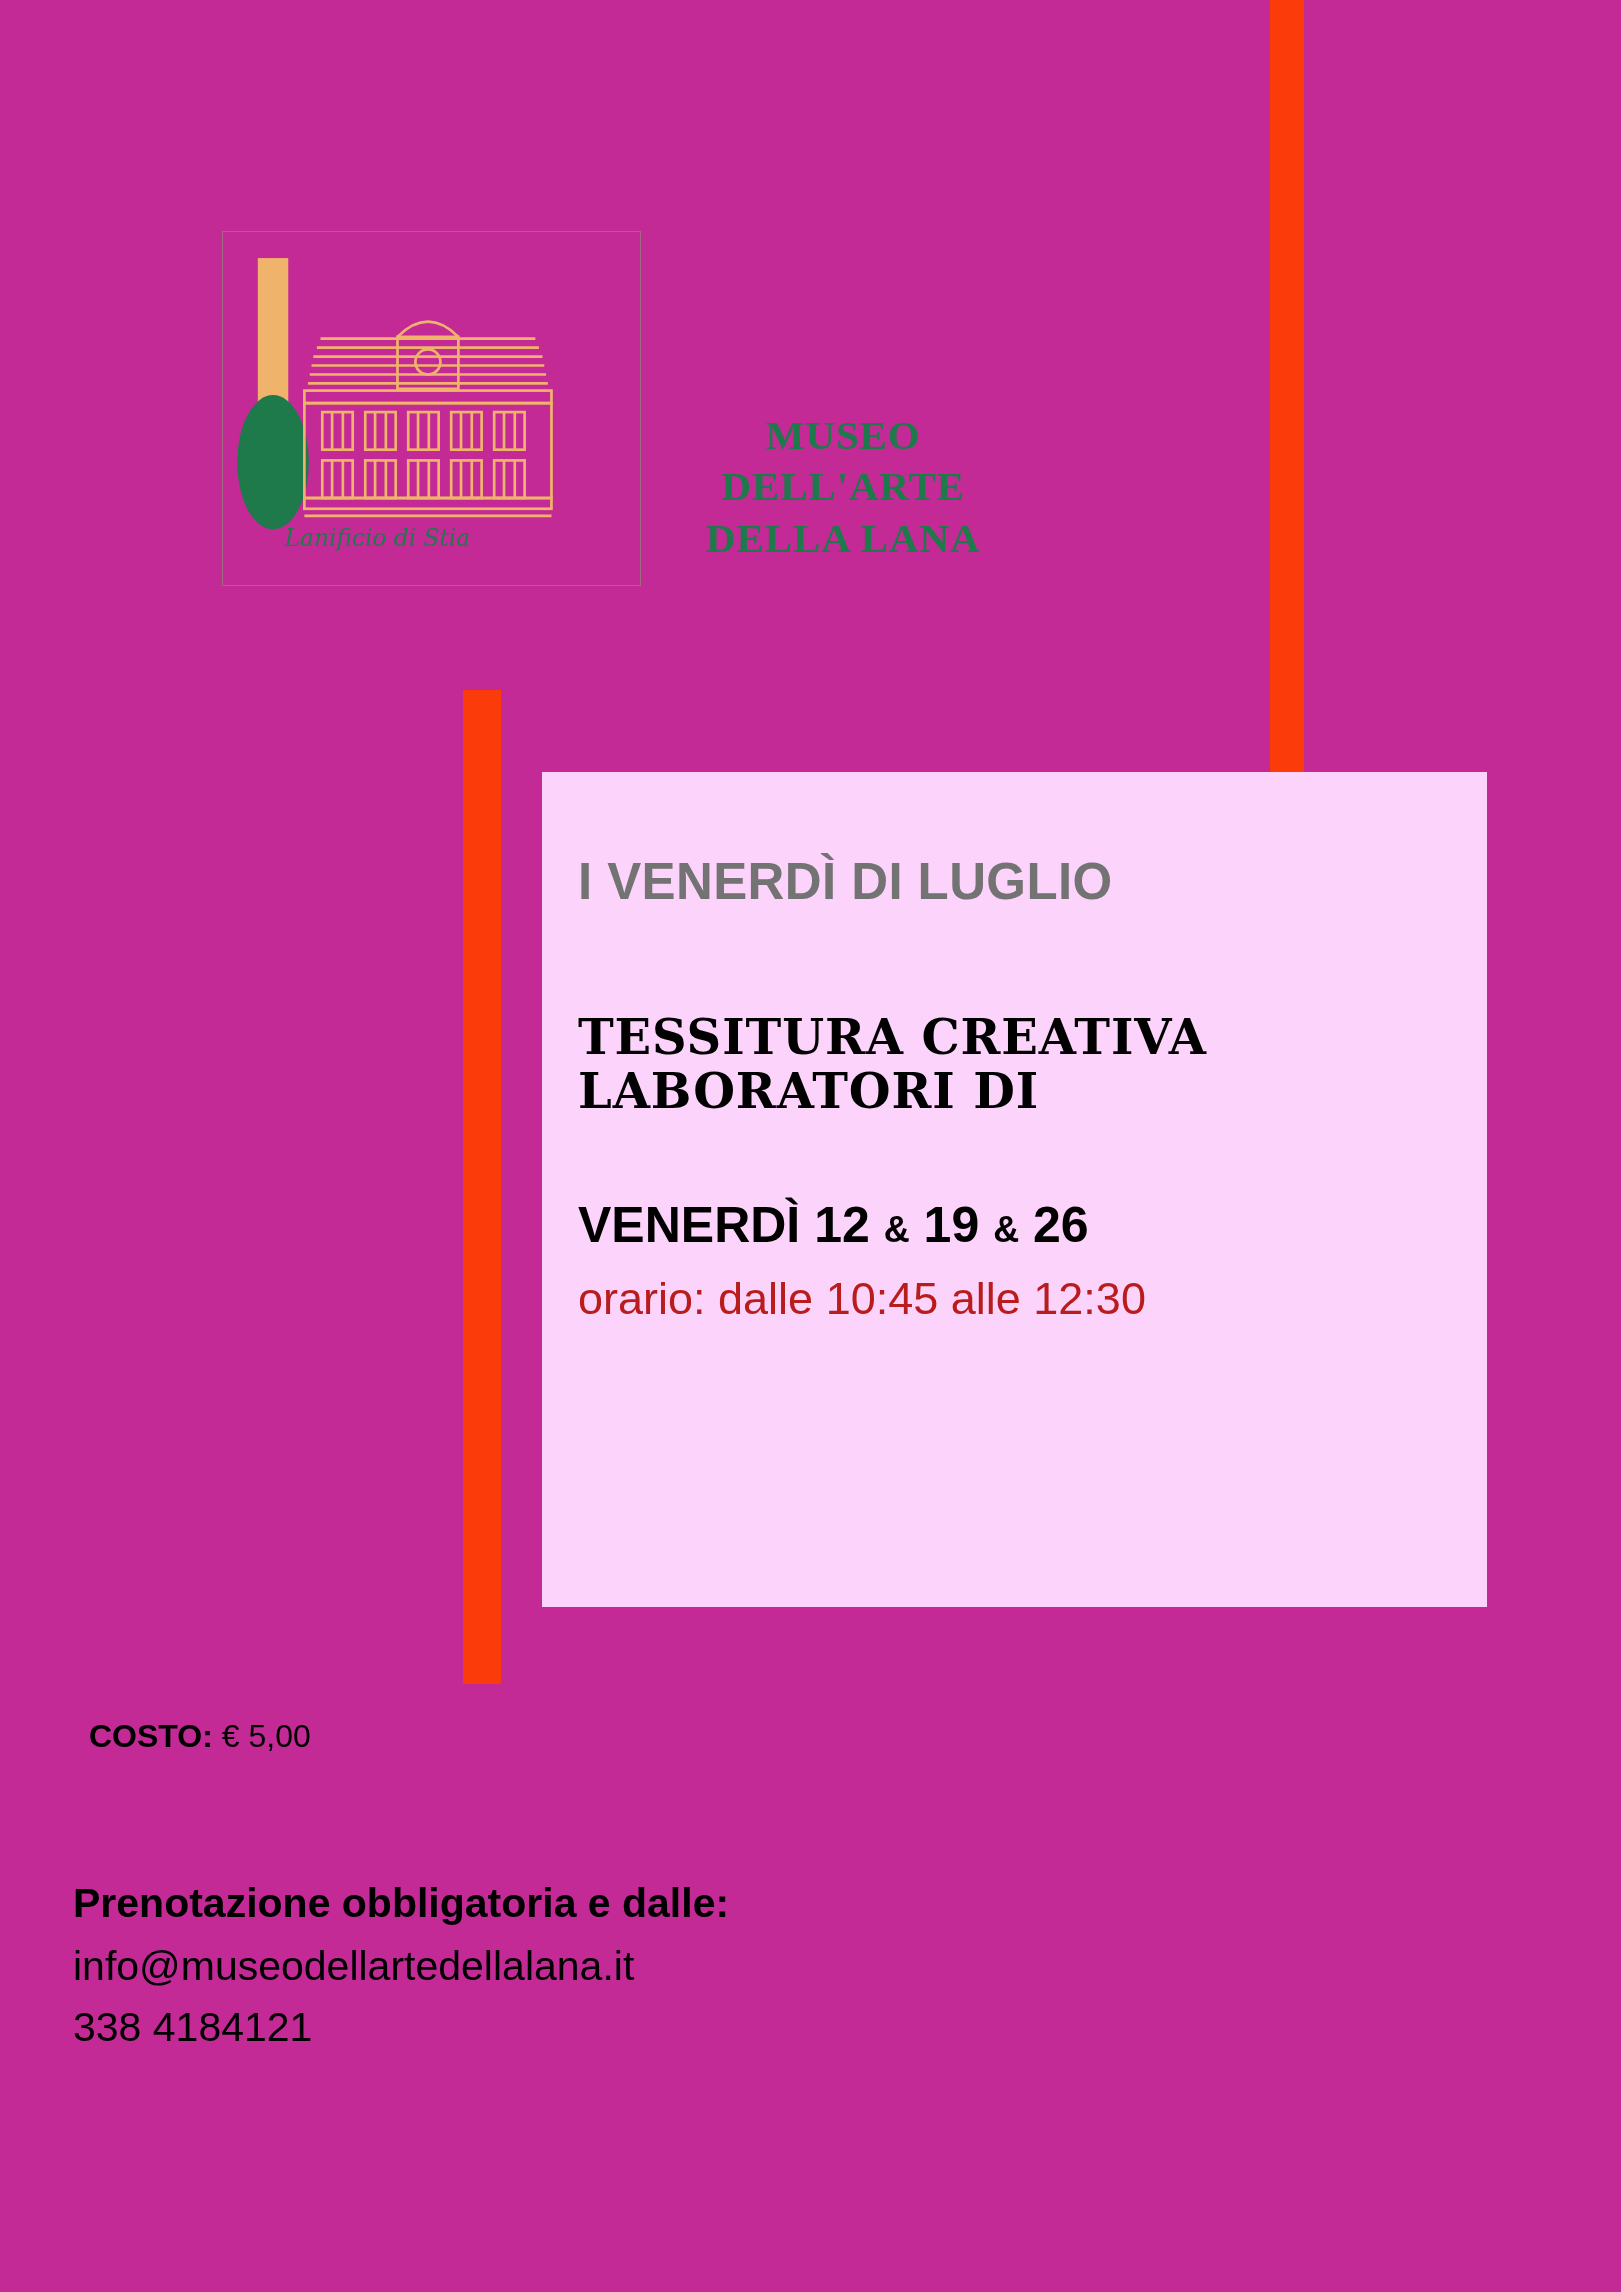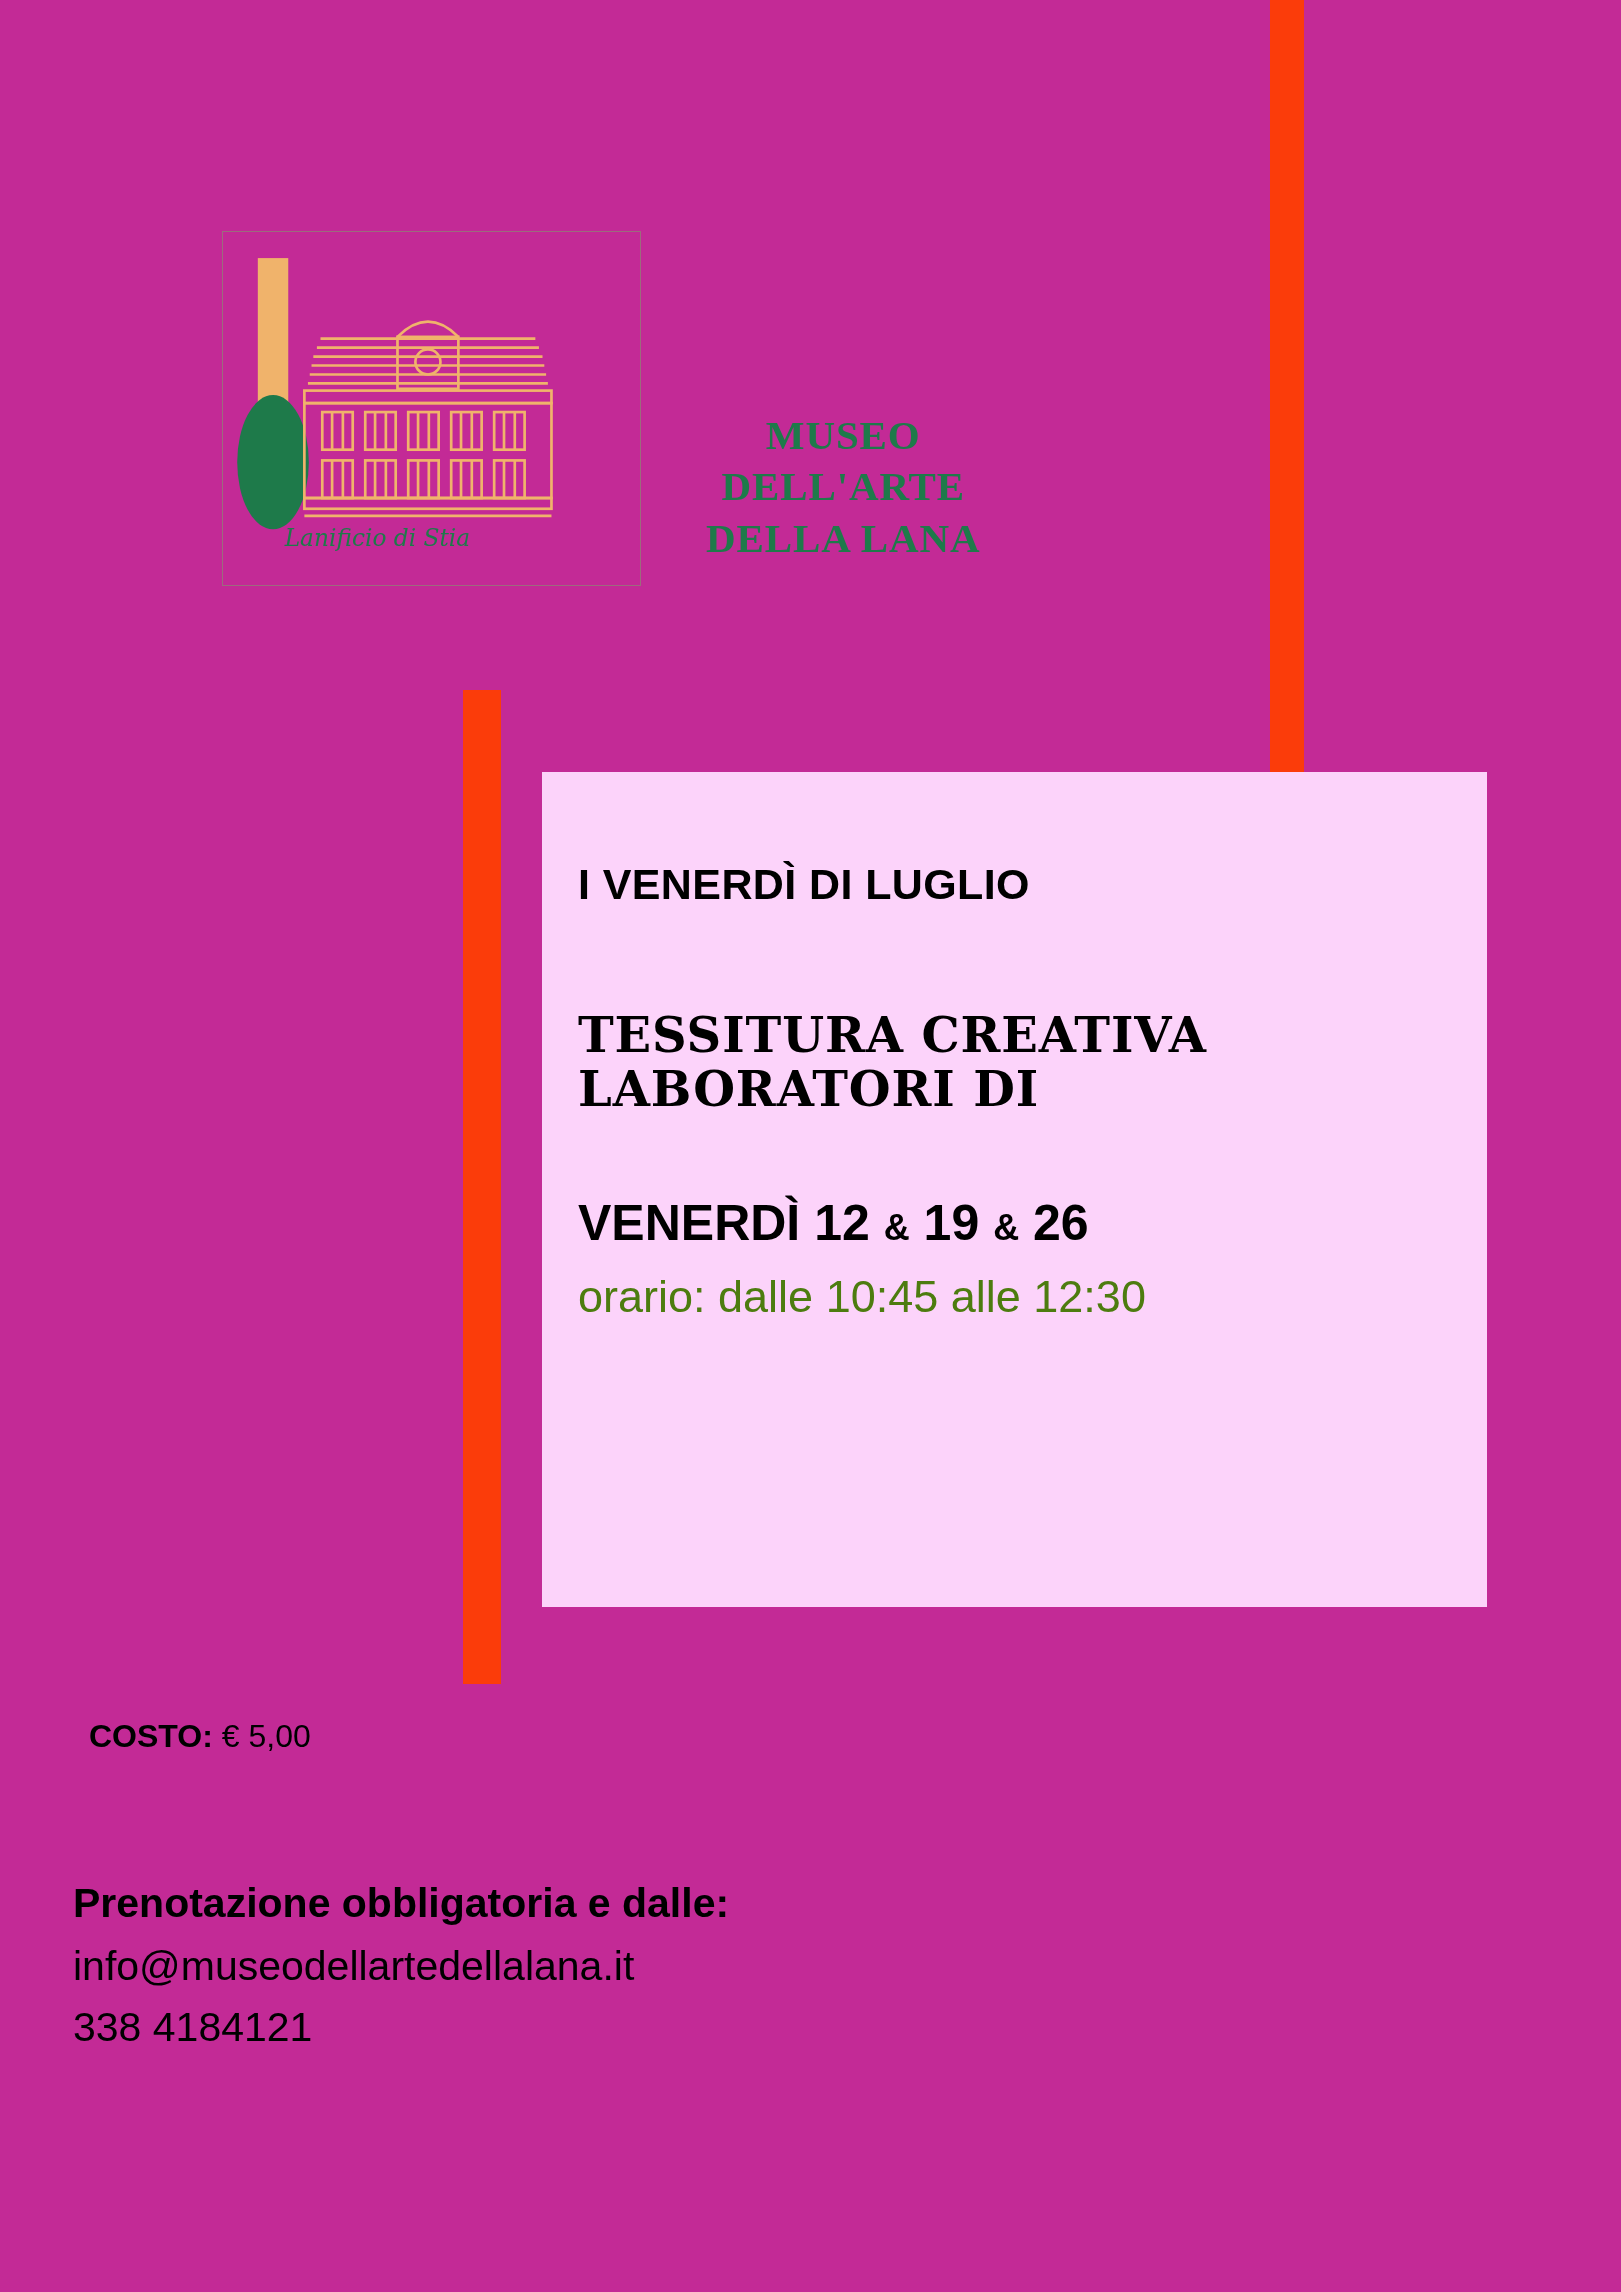--- a/index.html
+++ b/index.html
@@ -82,24 +82,24 @@
   }
   #panel-inner {
     position: absolute;
     left: 36px;
     top: 76px;
     right: 27px;
   }
   .heading-top {
     font-family: "Liberation Sans", sans-serif;
     font-weight: bold;
-    font-size: 43px;
-    color: #000000;
+    font-size: 51px;
+    color: #737373;
     letter-spacing: 0.4px;
-    margin: 12px 0 100px 0;
+    margin: 4px 0 100px 0;
   }
   .lab-title {
     font-family: "DejaVu Serif", serif;
     font-weight: bold;
     font-size: 48px;
     line-height: 1.12;
     color: #000;
     letter-spacing: 0.9px;
     margin: 0;
   }
@@ -119,21 +119,21 @@
     margin: 77px 0 0 0;
     white-space: pre;
   }
   .dates .amp {
     font-size: 36px;
     font-weight: bold;
   }
   .hours {
     font-family: "Liberation Sans", sans-serif;
     font-size: 45px;
-    color: #4d7c0f;
+    color: #b91c1c;
     margin: 19.7px 0 0 0;
   }
 
   
   #footer {
     position: absolute;
     left: 73px;
     top: 1702px;
     width: 1254px;
     color: #000;

